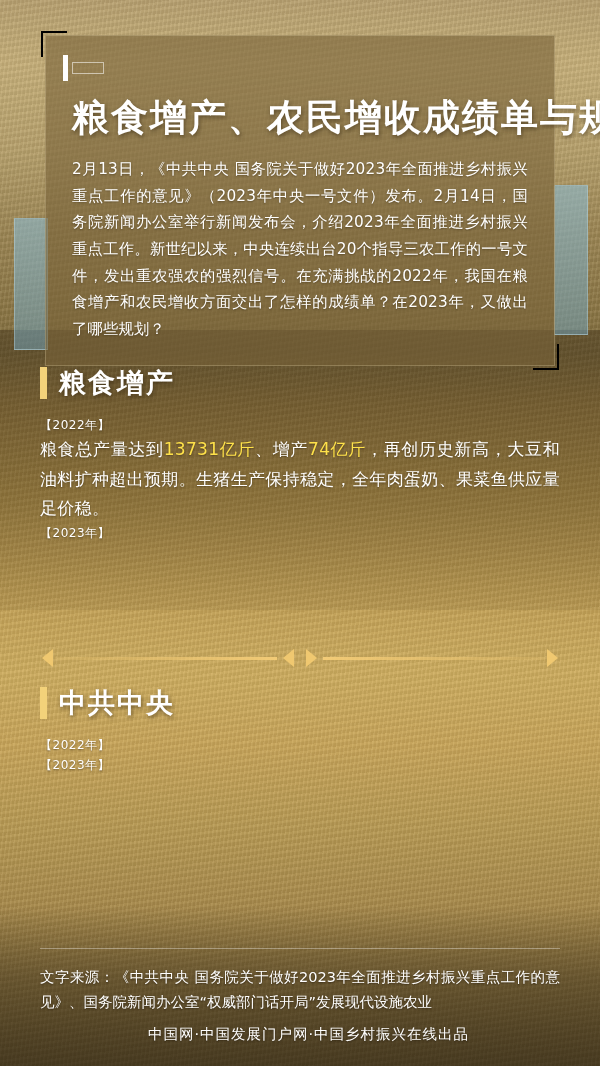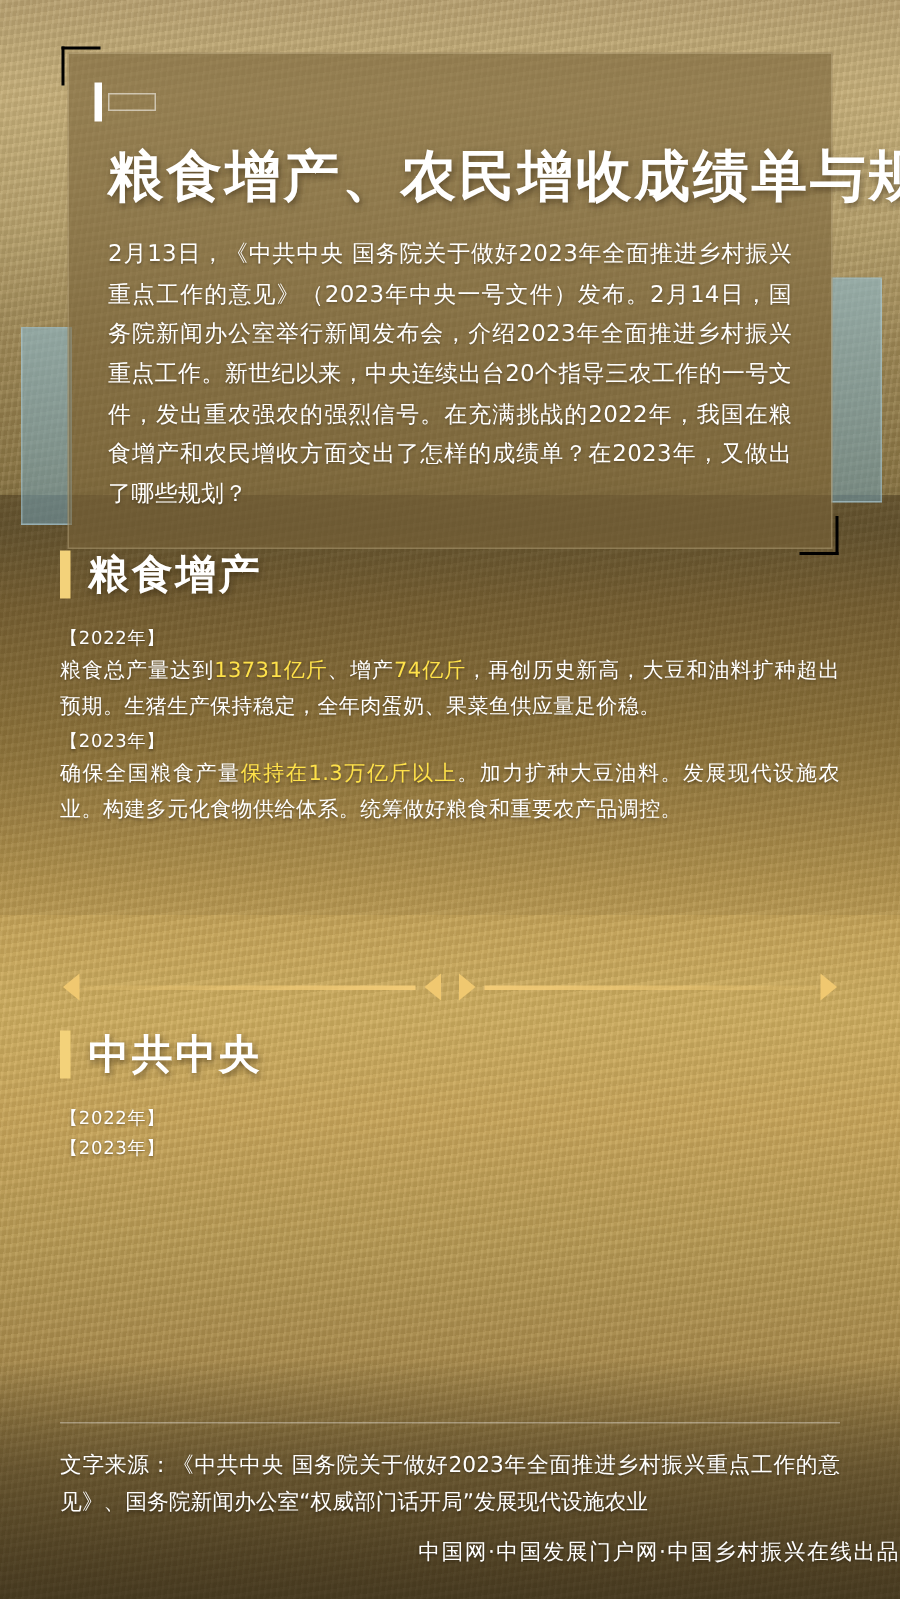--- a/index.html
+++ b/index.html
@@ -134,21 +134,21 @@
   }
   .yearlabel {
     color: #ffffff;
     font-size: 12px;
     line-height: 1.7;
     letter-spacing: 0.5px;
     text-shadow: 0 1px 2px rgba(40,28,10,0.5);
   }
   .para {
     color: #ffffff;
-    font-size: 14px;
+    font-size: 17px;
     line-height: 1.72;
     letter-spacing: 0.3px;
     text-align: justify;
     text-shadow: 0 1px 2px rgba(40,28,10,0.5);
   }
   .hl { color: #ffe24a; }
 
   
   .divider {
     position: absolute;
@@ -181,21 +181,21 @@
   .source {
     position: absolute; left: 40px; width: 520px; top: 965px;
     color: #ffffff;
     font-size: 14.5px;
     line-height: 1.7;
     text-align: justify;
     text-shadow: 0 1px 2px rgba(30,22,10,0.6);
   }
   .credit {
     position: absolute; left: 17px; right: 0; top: 1025px;
-    text-align: right;
+    text-align: center;
     color: #ffffff;
     font-size: 14.5px;
     letter-spacing: 1px;
     text-shadow: 0 1px 2px rgba(30,22,10,0.6);
   }
 </style>
 </head>
 <body>
 
 <div id="poster">
@@ -220,21 +220,20 @@
   </div>
 
   <div class="section" id="section-0" style="top:365px;">
     <div class="sec-head">
       <span class="sec-bar"></span>
       <span class="sec-title">粮食增产</span>
     </div>
     <div class="yearlabel">【2022年】</div>
     <div class="para"><span>粮食总产量达到</span><span class="hl">13731亿斤</span><span>、增产</span><span class="hl">74亿斤</span><span>，再创历史新高，大豆和油料扩种超出预期。生猪生产保持稳定，全年肉蛋奶、果菜鱼供应量足价稳。</span></div>
     <div class="yearlabel">【2023年】</div>
-    <div class="para"><span>确保全国粮食产量</span><span class="hl">保持在1.3万亿斤以上</span><span>。加力扩种大豆油料。发展现代设施农业。构建多元化食物供给体系。统筹做好粮食和重要农产品调控。</span></div>
   </div>
 
   <div class="divider" style="top:648px;">
     <span class="chev left"></span>
     <span class="line"></span>
     <span class="chev mid-l"></span>
     <span class="chev mid-r"></span>
     <span class="line r"></span>
     <span class="chev right"></span>
   </div>

